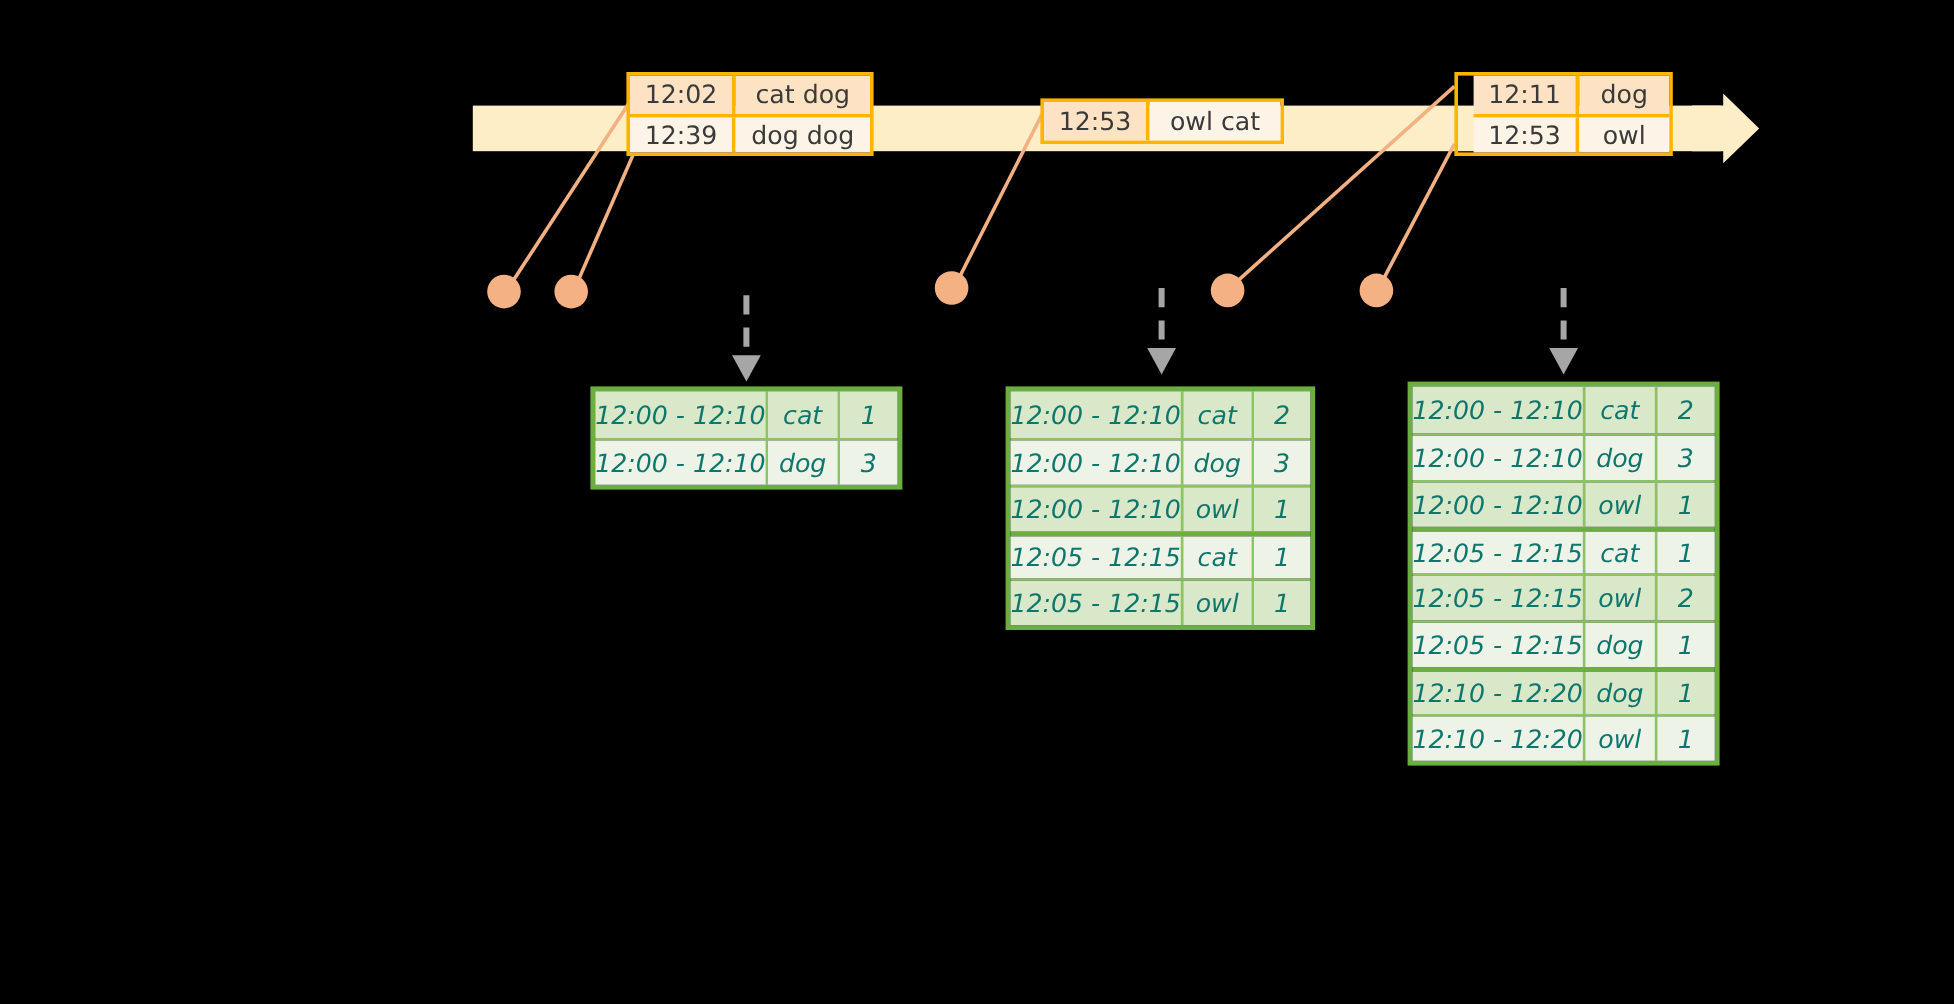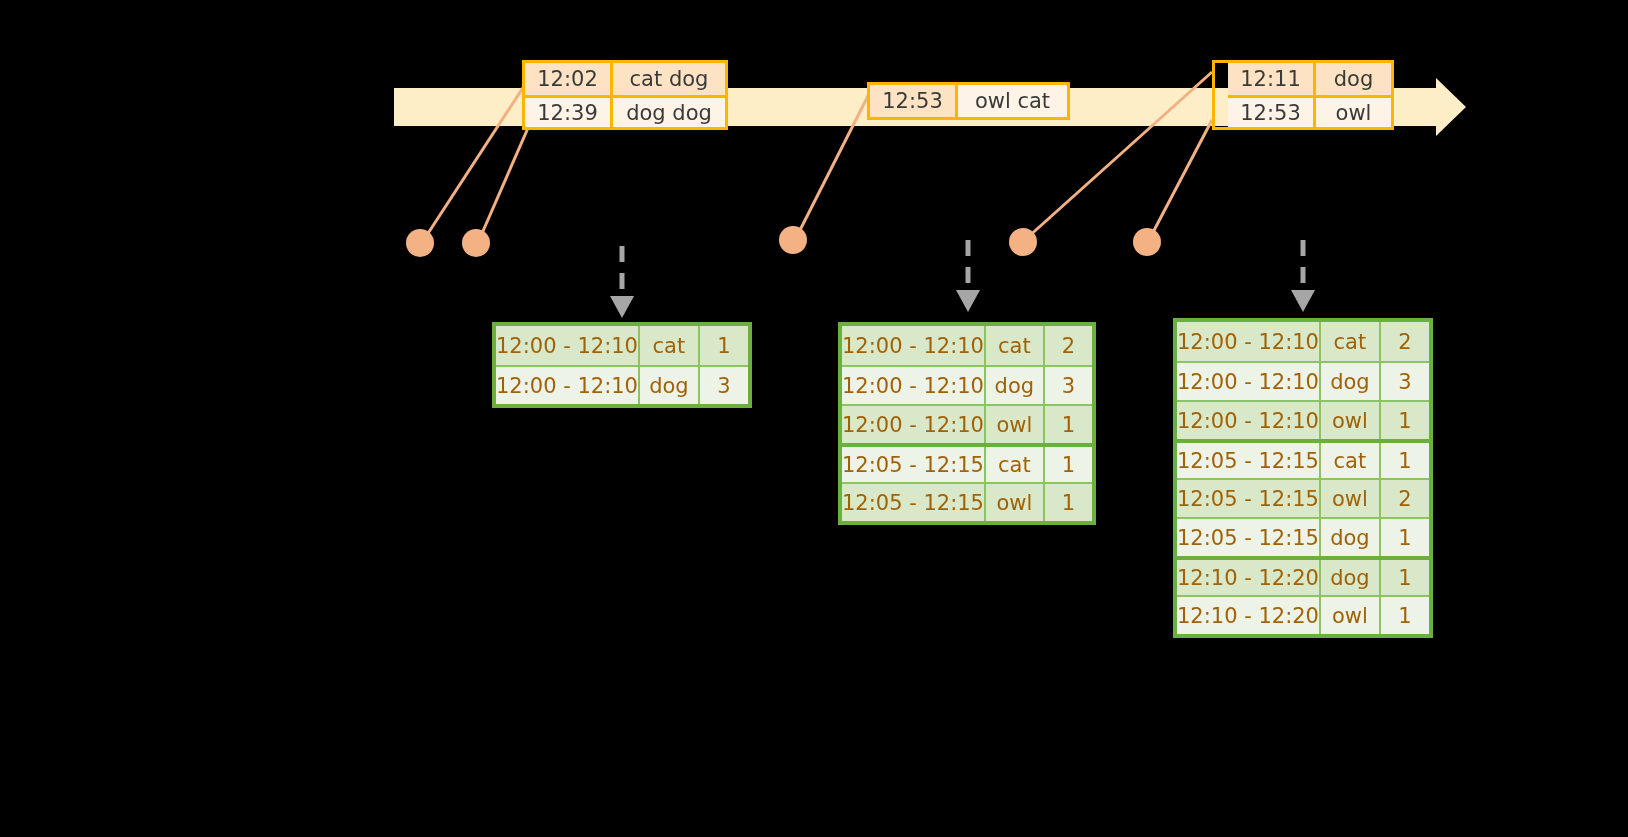--- a/index.html
+++ b/index.html
@@ -39,21 +39,21 @@
 
   
   .rtab{
     position:absolute;border:4px solid #6aaf3f;box-sizing:border-box;z-index:5;
   }
   .rrow{display:flex;height:39px;box-sizing:border-box;}
   .rrow + .rrow{border-top:2px solid #8cc363;}
   .rrow.grp-sep + .rrow, .rrow.grp-top{border-top:4px solid #6aaf3f;}
   .rcell{
     display:flex;align-items:center;justify-content:center;
-    font-size:21px;color:#a16207;box-sizing:border-box;white-space:nowrap;
+    font-size:21px;color:#0f766e;box-sizing:border-box;white-space:nowrap;font-style:italic;
   }
   .c-win{border-right:2px solid #8cc363;}
   .c-key{border-right:2px solid #8cc363;}
   .c-cnt{}
   .g-dark{background:#d9e8c8;}
   .g-light{background:#eef3e7;}
 </style>
 </head>
 <body>
 

